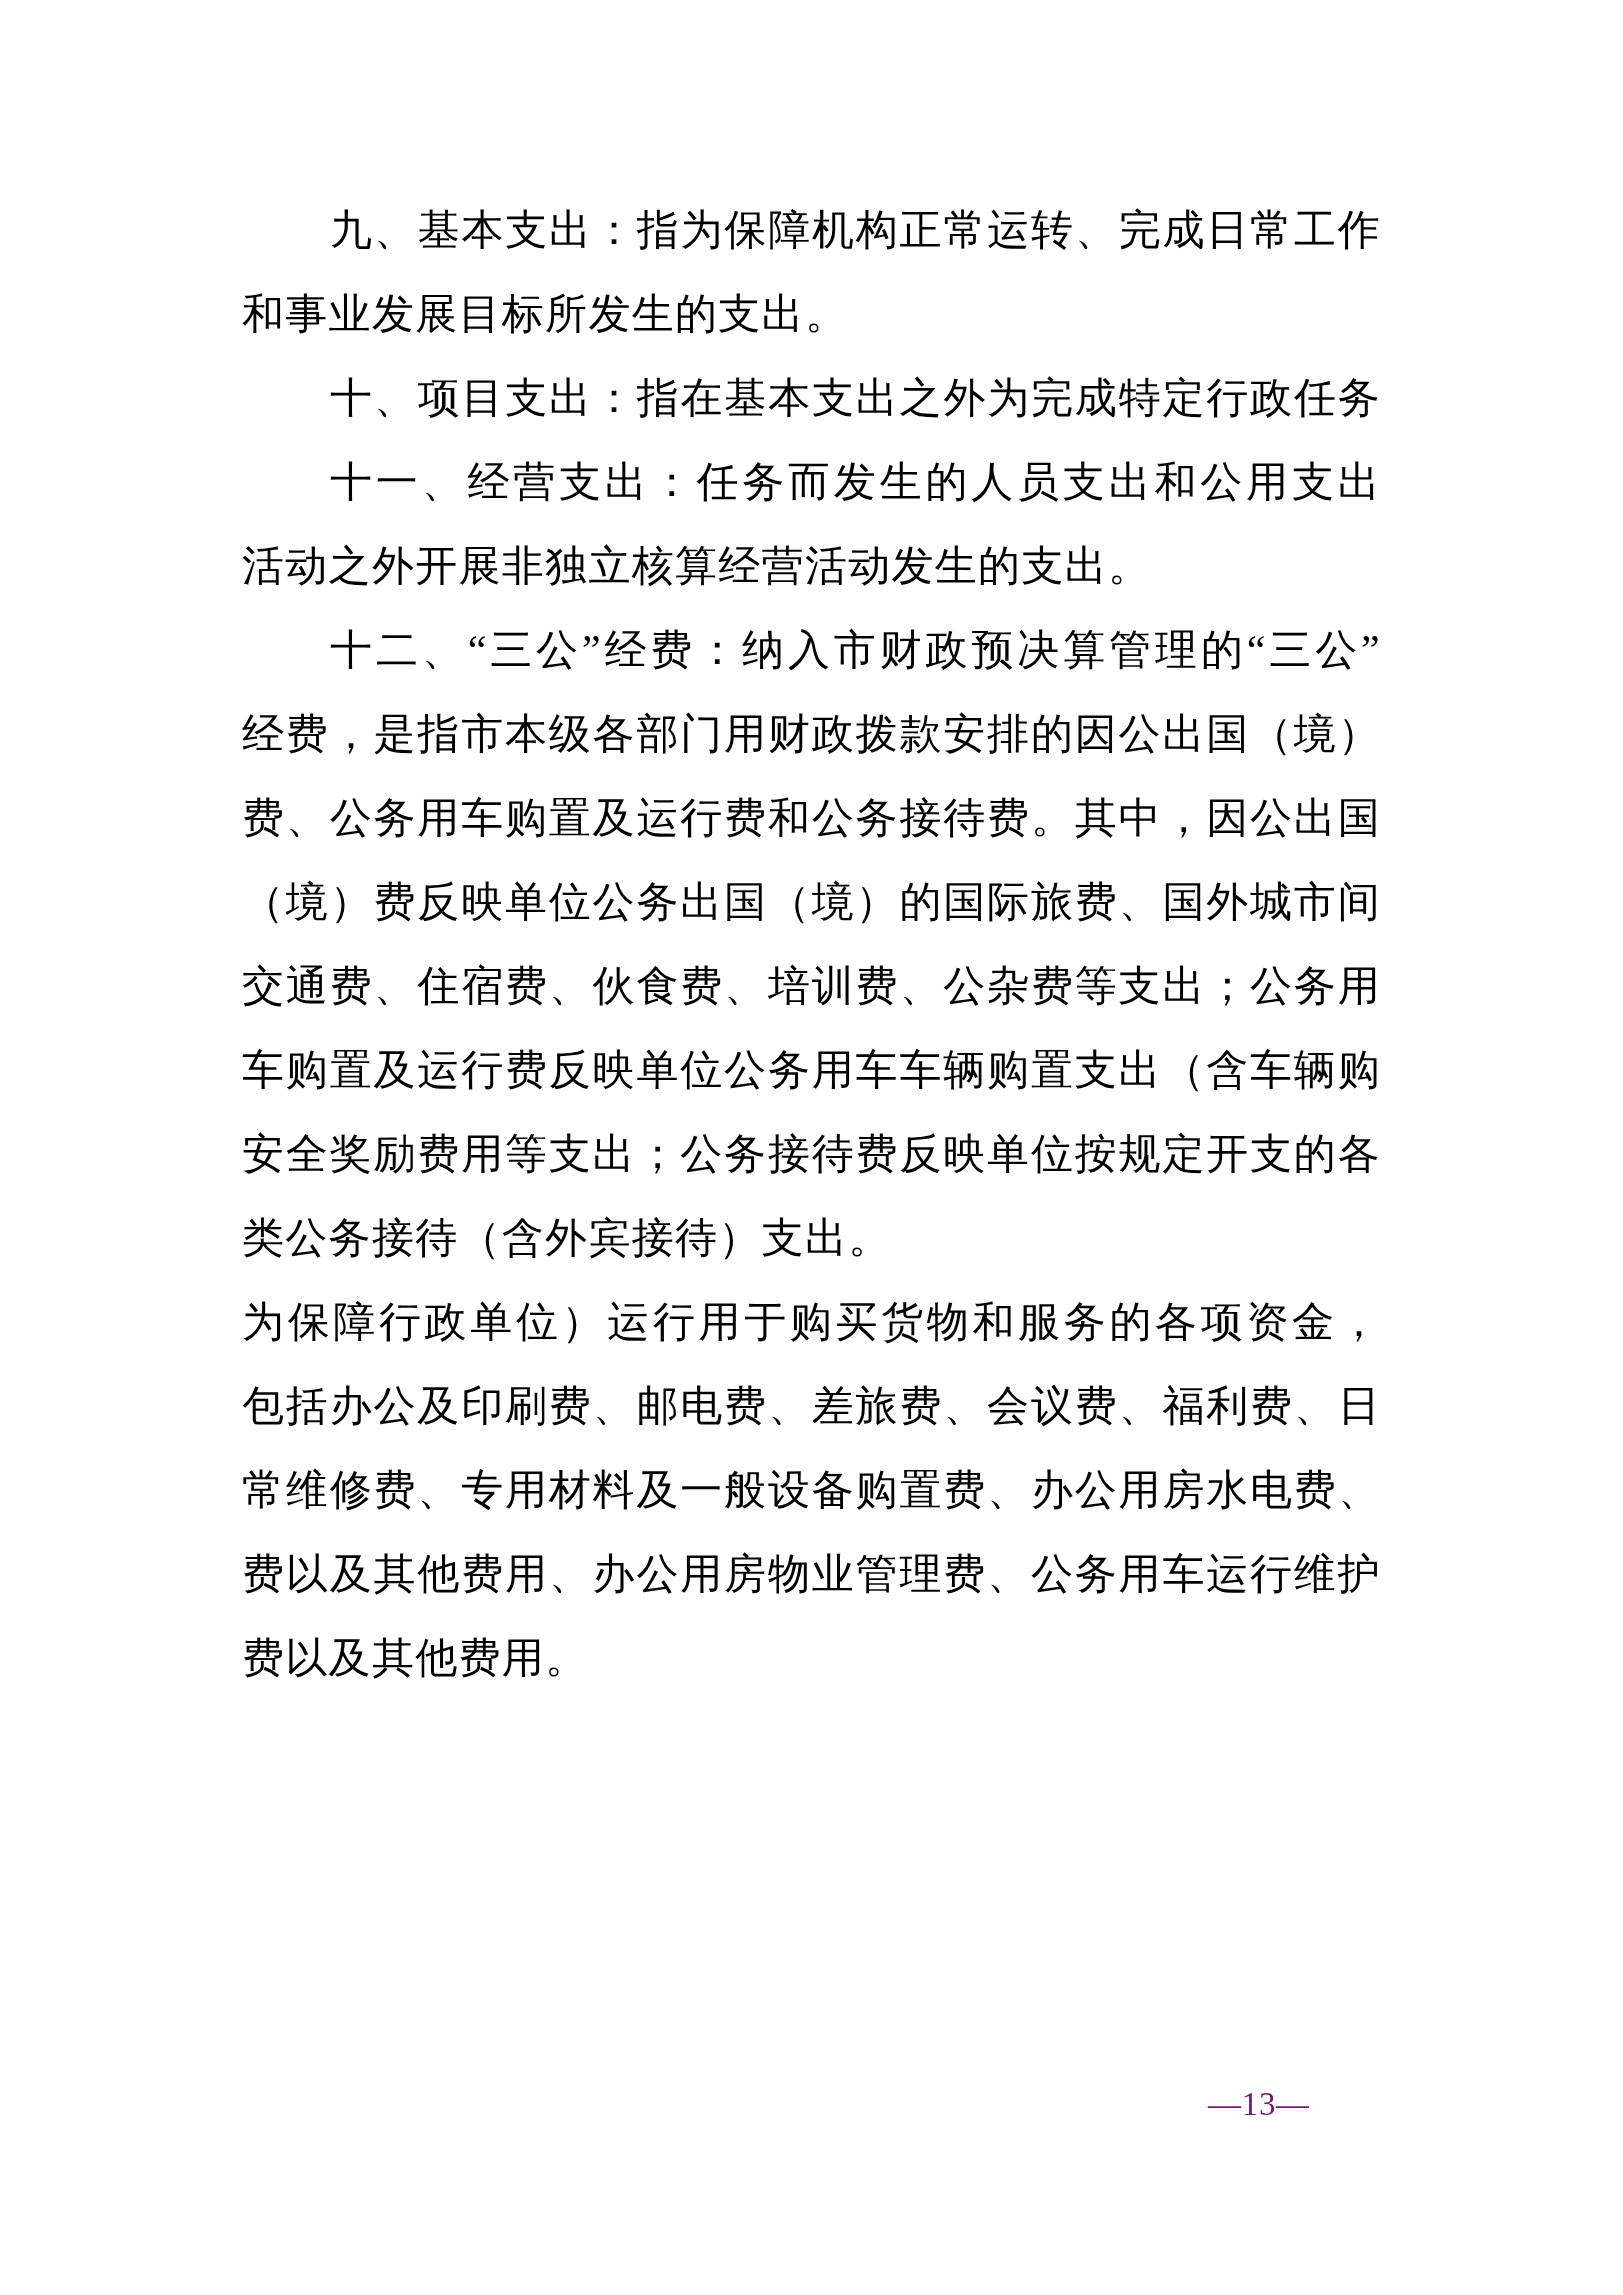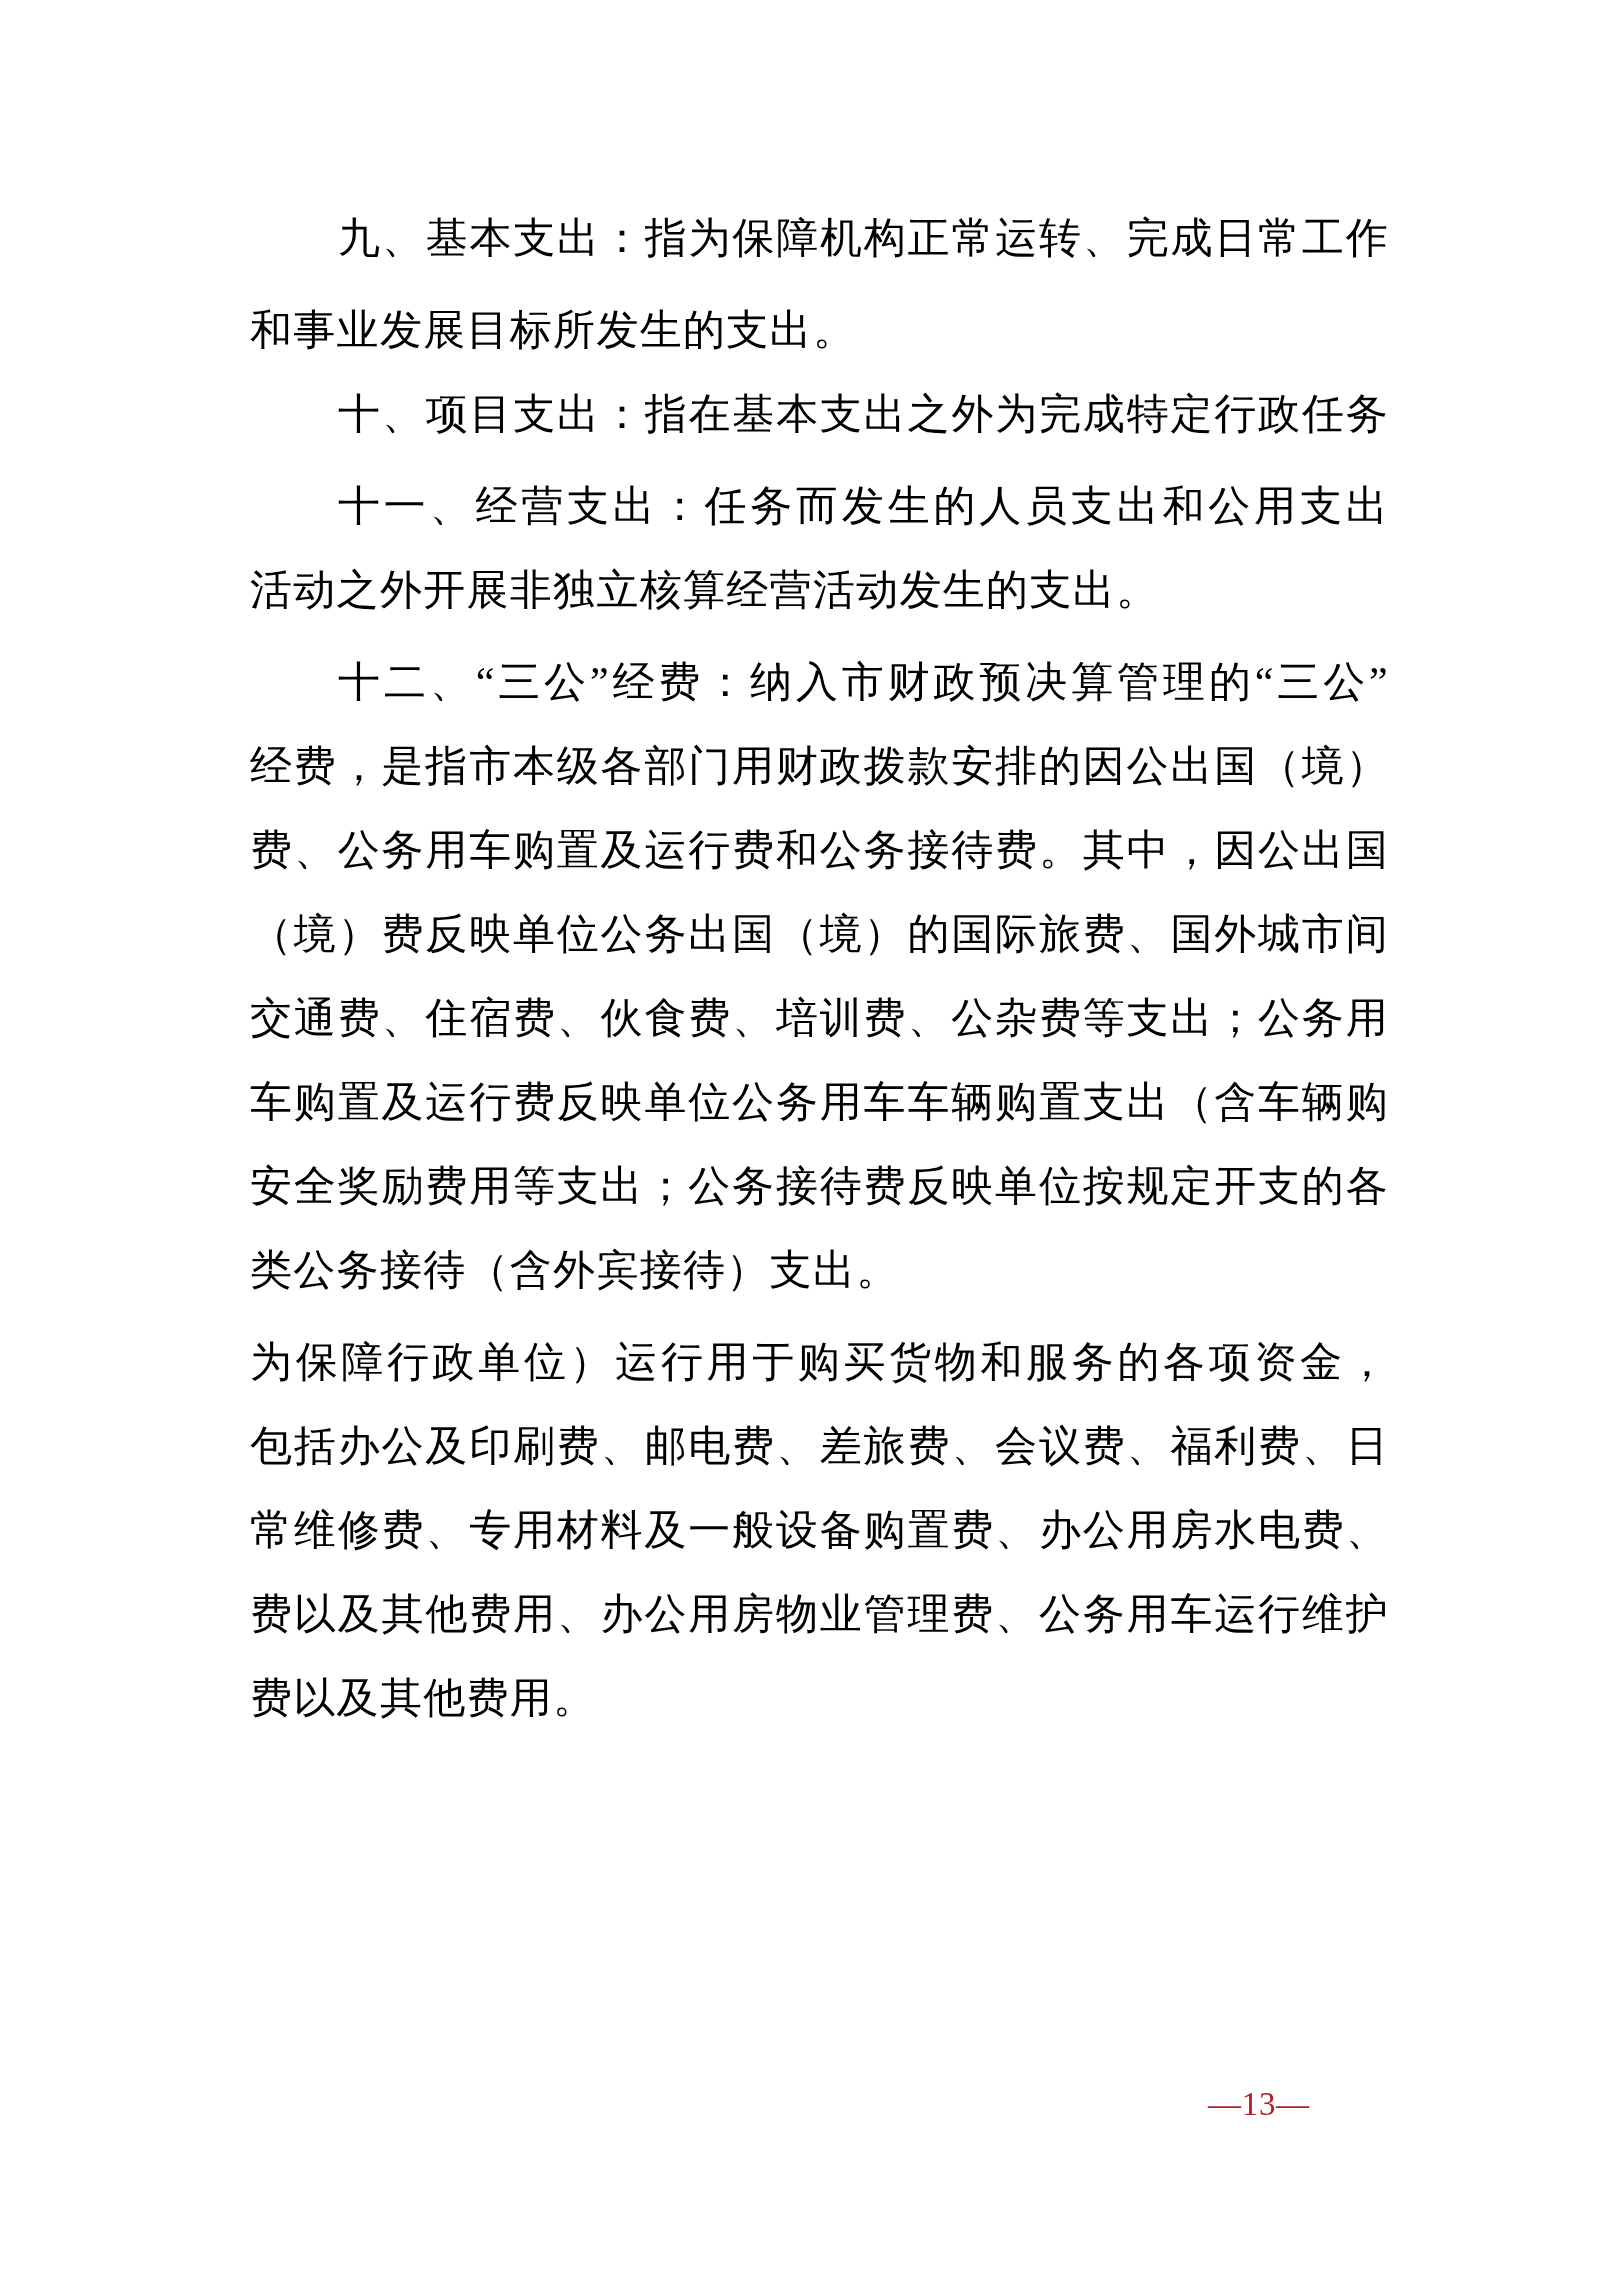--- a/index.html
+++ b/index.html
@@ -16,21 +16,21 @@
     font-family: "Liberation Serif", "DejaVu Serif", serif;
     color: #000000;
   }
   .content {
     position: absolute;
     left: 242px;
     top: 188px;
     width: 1139px;
   }
   .paragraph {
-    margin: 8px;
+    margin: 0;
     padding: 0;
   }
   .line {
     width: 1139px;
     height: 84px;
     line-height: 84px;
     font-size: 42px;
     letter-spacing: 1.3px;
     color: #000000;
     text-align: justify;
@@ -45,21 +45,21 @@
   .line.para-last {
     text-align-last: left;
   }
   .page-number {
     position: absolute;
     top: 2085px;
     left: 1208px;
     font-size: 33px;
     line-height: 39px;
     letter-spacing: 0.7px;
-    color: #b91c1c;
+    color: #701a75;
     text-align: left;
   }
 </style>
 </head>
 <body>
 
 <div class="page">
   <div class="content" id="doc-body">
       <div class="paragraph">
         <div class="line first">九、基本支出：指为保障机构正常运转、完成日常工作</div>

